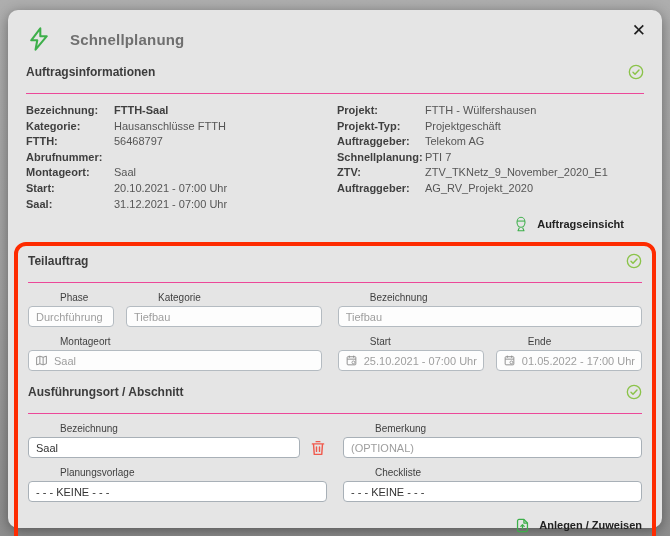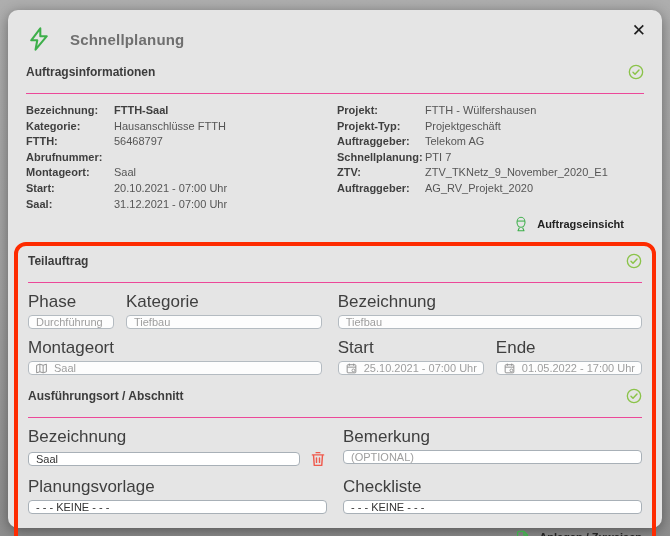--- a/index.html
+++ b/index.html
@@ -46,23 +46,23 @@
   
   .red-box {
     margin: 7px -12px 0 -12px;
     border: 4px solid #fe2b00;
     border-radius: 12px;
     padding: 7px 10px 8px 10px;
   }
   
   .form-grid { display: grid; grid-template-columns: 1fr 1fr; column-gap: 16px; row-gap: 9px; margin-top: 9px; }
   .field { display: flex; flex-direction: column; }
-  .field-label { font-size: 17px; color: #3f3f3f; margin-bottom: 3px; }
+  .field-label { font-size: 10px; color: #3f3f3f; margin-bottom: 3px; margin-left: 32px; }
   .tfield, .input-box {
-    height: 14px; width: 100%;
+    height: 21px; width: 100%;
     border: 1px solid #a8b0b7; border-radius: 4px;
     font-size: 11px; font-family: inherit;
     padding: 0 7px; color: #333; background: #fff;
     outline: none; display: block;
   }
   .tfield::placeholder { color: #9e9e9e; }
   .tfield:disabled, .input-box.disabled { color: #9e9e9e; background: #fdfdfd; border-color: #b4bbc1; }
   .input-box { display: flex; align-items: center; gap: 6px; padding: 0 6px; }
   .input-box .ibx-text { font-size: 11px; white-space: nowrap; }
   .input-box.disabled .ibx-text { color: #9e9e9e; }

